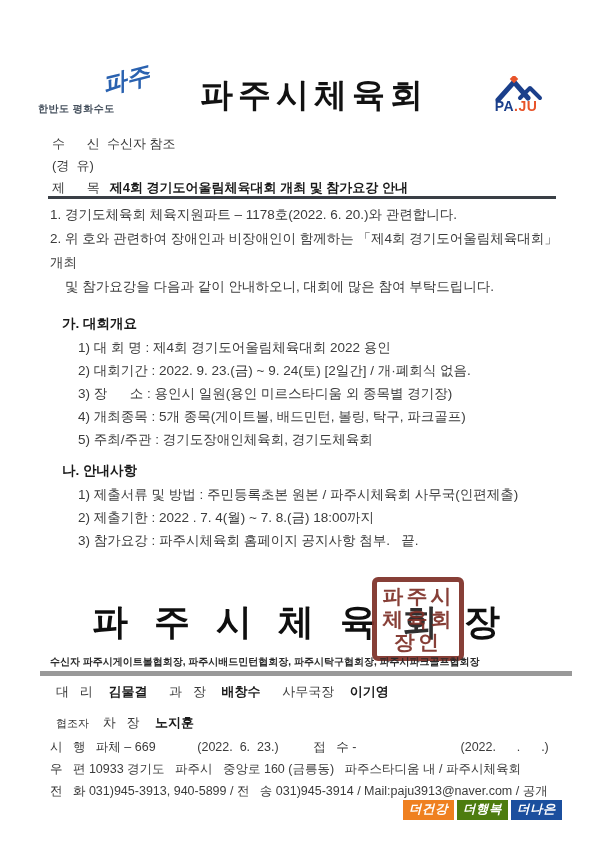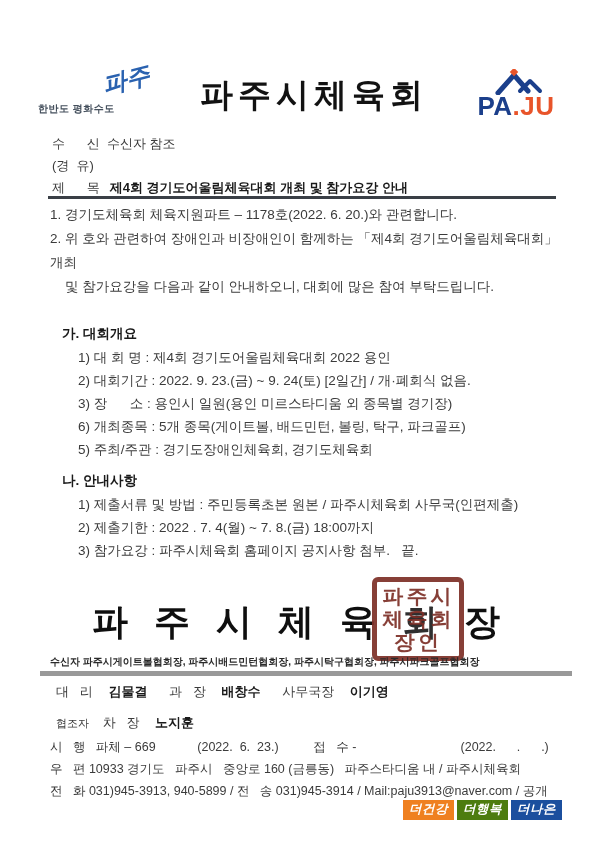--- a/index.html
+++ b/index.html
@@ -11,33 +11,33 @@
   }
   .pre { white-space:pre-wrap; }
 
   
   .header { position:absolute; top:66px; left:38px; right:36px; height:58px; display:flex; align-items:center; }
   .logo-left { position:relative; width:122px; height:58px; flex:none; }
   .brand-script { position:absolute; right:10px; top:-2px; color:#2a62b0; font-family:"DejaVu Serif", serif; font-style:italic; font-weight:bold; font-size:24px; transform:rotate(-14deg); }
   .tagline { position:absolute; left:0; bottom:8px; font-size:10px; font-weight:bold; color:#444f5c; letter-spacing:0.5px; }
   .header-title { flex:1; text-align:center; font-size:33px; font-weight:bold; color:#121212; letter-spacing:5px; }
   .logo-right { width:96px; flex:none; text-align:center; }
-  .paju-text { font-size:26px; font-weight:bold; letter-spacing:0.5px; margin-top:-4px; }
+  .paju-text { font-size:14px; font-weight:bold; letter-spacing:0.5px; margin-top:-4px; }
   .paju-pa { color:#1b3f8b; } .paju-dot { color:#e8542a; } .paju-ju { color:#e8542a; }
 
   
   .meta { position:absolute; top:133px; left:52px; right:48px; font-size:13px; color:#3b3b3b; }
   .meta-row { height:22px; line-height:22px; }
   .subject-text { font-weight:bold; color:#1a1a1a; margin-left:10px; }
   .rule { position:absolute; top:196px; left:48px; right:44px; border-top:3px solid #3a3f46; }
 
   
   .docbody { position:absolute; top:203px; left:50px; right:36px; font-size:13.5px; line-height:24px; color:#3b3b3b; }
   .sec-title { font-weight:bold; color:#1a1a1a; margin-left:12px; }
-  .sec-a { margin-top:23px; }
+  .sec-a { margin-top:13px; }
   .sec-b { margin-top:8px; }
   .sec-item { margin-left:28px; line-height:23px; }
 
   
   .sig-block { position:absolute; top:598px; left:0; right:0; text-align:center; }
   .sig-name { font-size:36px; font-weight:bold; color:#0f0f0f; letter-spacing:8px; }
   .seal {
     position:absolute; left:372px; top:577px; width:92px; height:84px;
     border:5px solid #7d2f27; border-radius:6px; background:rgba(255,255,255,0.15);
     color:#7d2f27; font-family:Liberation Serif, serif; font-weight:bold;
@@ -103,21 +103,21 @@
   <div class="docbody">
     <div class="pre">1. 경기도체육회 체육지원파트 – 1178호(2022. 6. 20.)와 관련합니다.</div>
     <div class="pre">2. 위 호와 관련하여 장애인과 비장애인이 함께하는 「제4회 경기도어울림체육대회」 개최
     및 참가요강을 다음과 같이 안내하오니, 대회에 많은 참여 부탁드립니다.</div>
 
     <div class="sec-a">
       <div class="sec-title">가. 대회개요</div>
       <div class="sec-item pre">1) 대 회 명 : 제4회 경기도어울림체육대회 2022 용인</div>
       <div class="sec-item pre">2) 대회기간 : 2022. 9. 23.(금) ~ 9. 24(토) [2일간] / 개·폐회식 없음.</div>
       <div class="sec-item pre">3) 장      소 : 용인시 일원(용인 미르스타디움 외 종목별 경기장)</div>
-      <div class="sec-item pre">6) 개최종목 : 5개 종목(게이트볼, 배드민턴, 볼링, 탁구, 파크골프)</div>
+      <div class="sec-item pre">4) 개최종목 : 5개 종목(게이트볼, 배드민턴, 볼링, 탁구, 파크골프)</div>
       <div class="sec-item pre">5) 주최/주관 : 경기도장애인체육회, 경기도체육회</div>
     </div>
 
     <div class="sec-b">
       <div class="sec-title">나. 안내사항</div>
       <div class="sec-item pre">1) 제출서류 및 방법 : 주민등록초본 원본 / 파주시체육회 사무국(인편제출)</div>
       <div class="sec-item pre">2) 제출기한 : 2022 . 7. 4(월) ~ 7. 8.(금) 18:00까지</div>
       <div class="sec-item pre">3) 참가요강 : 파주시체육회 홈페이지 공지사항 첨부.   끝.</div>
     </div>
   </div>

